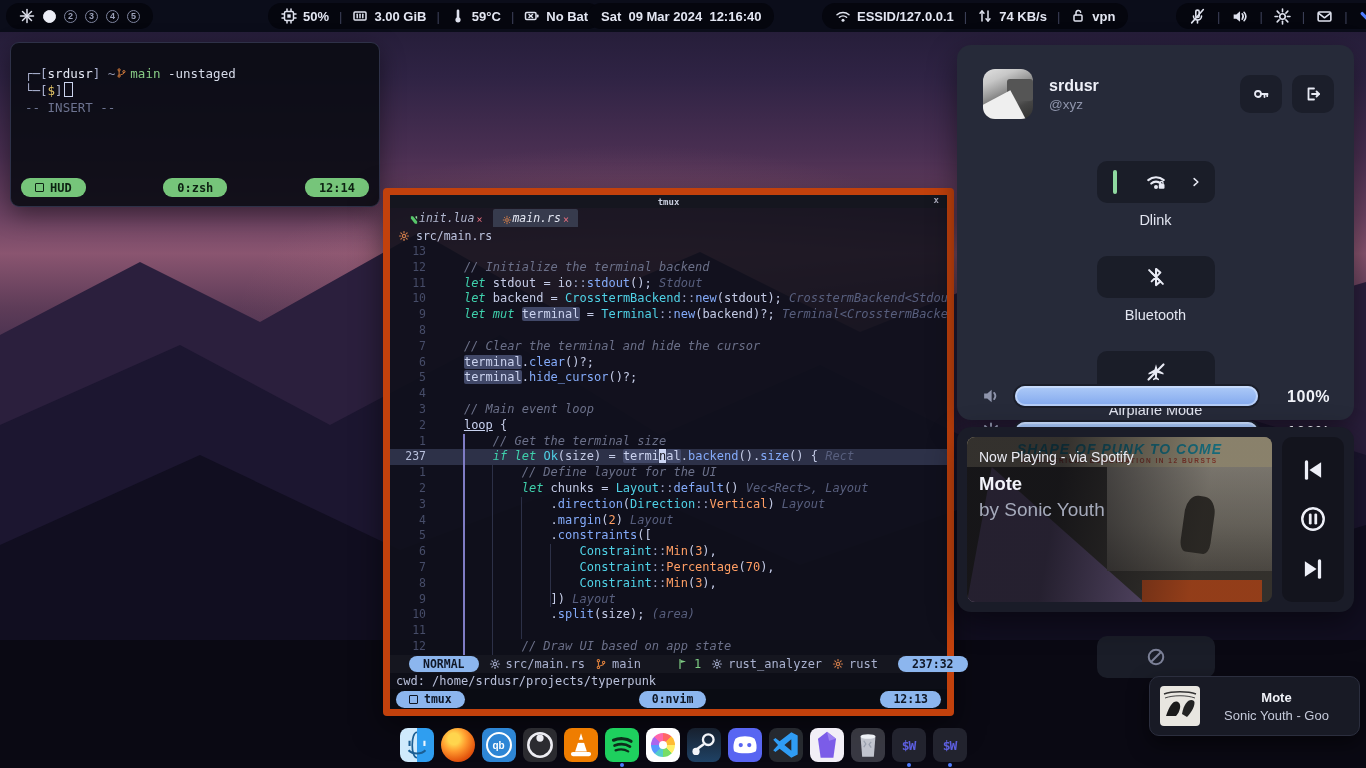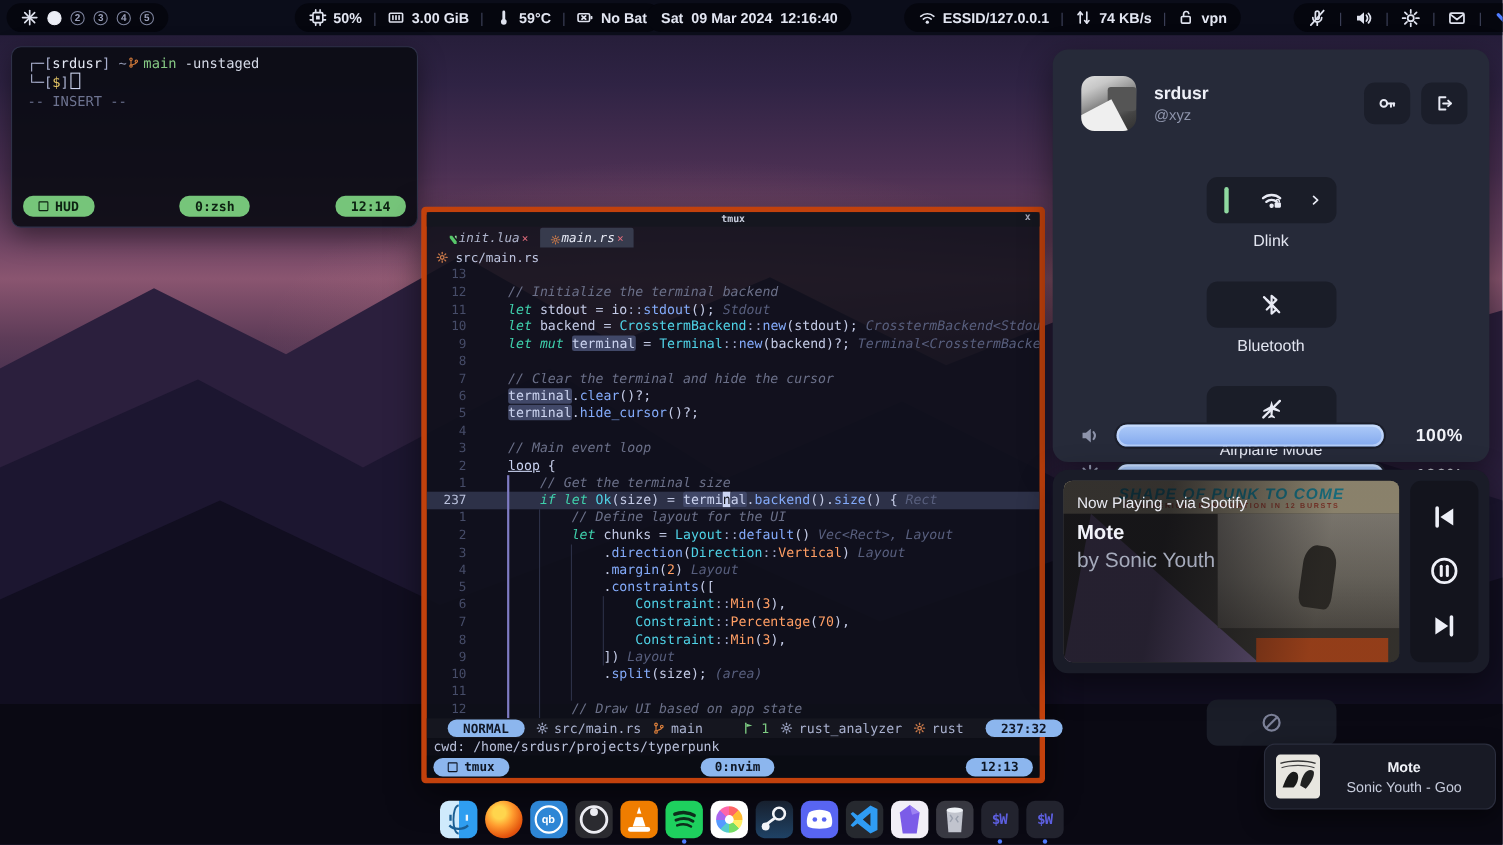--- a/index.html
+++ b/index.html
@@ -24,34 +24,34 @@
     font-size:9px;font-weight:700;display:flex;align-items:center;justify-content:center;box-sizing:border-box;cursor:pointer}
   .ws-dot.active{background:#eceef6;border-color:#eceef6;color:transparent}
   .stat{display:flex;align-items:center;gap:6px;white-space:pre}
   #clock-pill{font-weight:700;white-space:pre}
   .tray-ic{width:17px;height:17px;display:inline-flex;align-items:center;justify-content:center;cursor:pointer}
 
   
   #terminal{position:absolute;left:10px;top:42px;width:368px;height:163px;background:rgba(10,11,19,.9);
     border:1px solid #2e3148;border-radius:9px;box-shadow:0 8px 24px rgba(0,0,0,.45);
     font-family:"DejaVu Sans Mono",monospace;font-size:12.5px;color:#d5dae8;}
-  #terminal .tbody{padding:6px 14px 0 14px;line-height:17px;white-space:pre}
+  #terminal .tbody{padding:22px 14px 0 14px;line-height:17px;white-space:pre}
   .t-frame{color:#aab1cf}.t-user{color:#e4e8f4}.t-path{color:#8d93ad}
   .t-branch{color:#86c984}.t-plain{color:#d5dae8}.t-dollar{color:#e3c465}
   .t-mode{color:#6d7390}
   .box-cursor{display:inline-block;width:7px;height:13px;border:1px solid #ccd4ee;vertical-align:-2px;margin-left:1px}
   .gitglyph{display:inline-block;width:11px;height:12px;vertical-align:-1px;margin:0 3px 0 1px}
   #term-bar{position:absolute;left:10px;right:10px;bottom:9px;display:flex;align-items:center;justify-content:space-between}
   .gpill{background:#76c57a;color:#0d2212;border-radius:9px;height:19px;display:flex;align-items:center;
     gap:6px;padding:0 14px;font-weight:800;font-size:12px;font-family:"DejaVu Sans Mono",monospace;cursor:pointer}
   .sq-ic{width:7px;height:7px;border:1.5px solid #0d2212;display:inline-block;border-radius:1px}
 
   
   #editor{position:absolute;left:383px;top:188px;width:557px;height:514px;background:rgba(15,16,26,.88);
-    border:5px solid #c2410c;border-radius:4px;box-shadow:0 10px 30px rgba(0,0,0,.5);
+    border:7px solid #c2410c;border-radius:4px;box-shadow:0 10px 30px rgba(0,0,0,.5);
     font-family:"DejaVu Sans Mono",monospace;display:flex;flex-direction:column;}
   #ed-titlebar{height:13px;background:#15161f;display:flex;align-items:center;justify-content:center;position:relative;
     color:#c9cede;font-size:9px;font-weight:700;border-radius:3px 3px 0 0}
   #ed-close{position:absolute;right:8px;top:0;color:#aab;font-size:9px;cursor:pointer}
   #ed-tabs{height:19px;display:flex;align-items:flex-end;gap:2px;padding-left:10px;font-size:11.5px}
   .ed-tab{display:flex;align-items:flex-end;gap:0;padding:2px 9px;color:#aeb4cc;font-style:italic;cursor:pointer;border-radius:2px 2px 0 0}
   .ed-tab.active{background:#373b4d;color:#e7eaf5}
   .tab-x{color:#e26c7c;font-style:normal;font-size:10px;margin-left:2px}
   .nvim-ic{width:10px;height:10px;display:inline-block}
   #ed-crumb{height:17px;display:flex;align-items:center;gap:6px;padding-left:8px;color:#bcc3de;font-size:11.5px}

